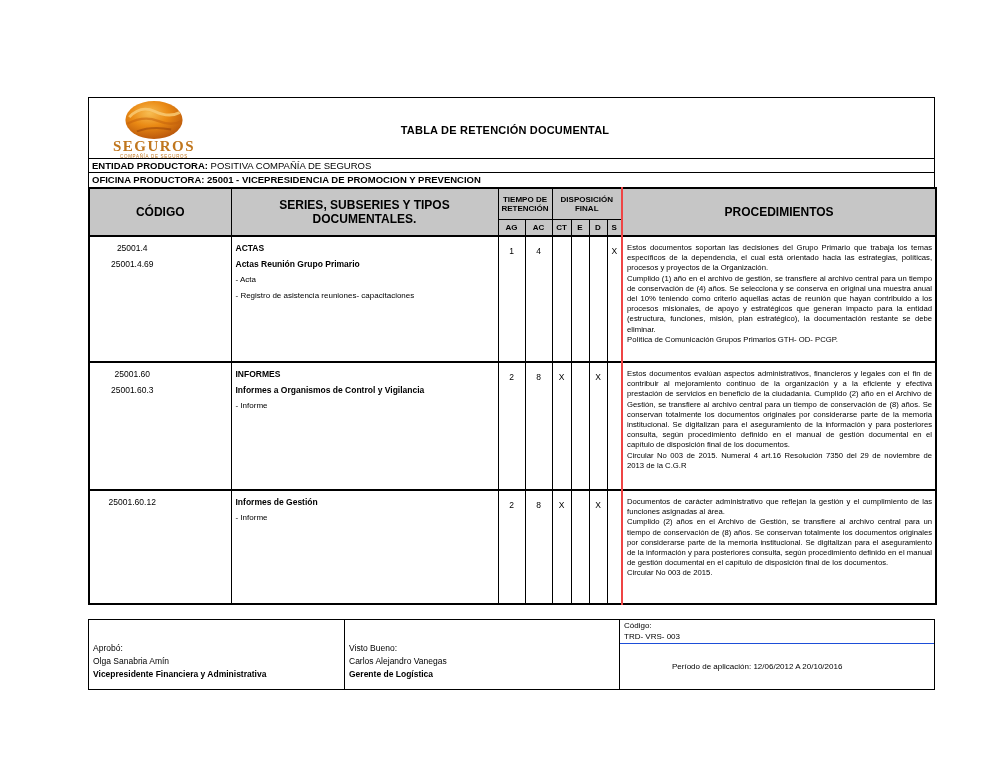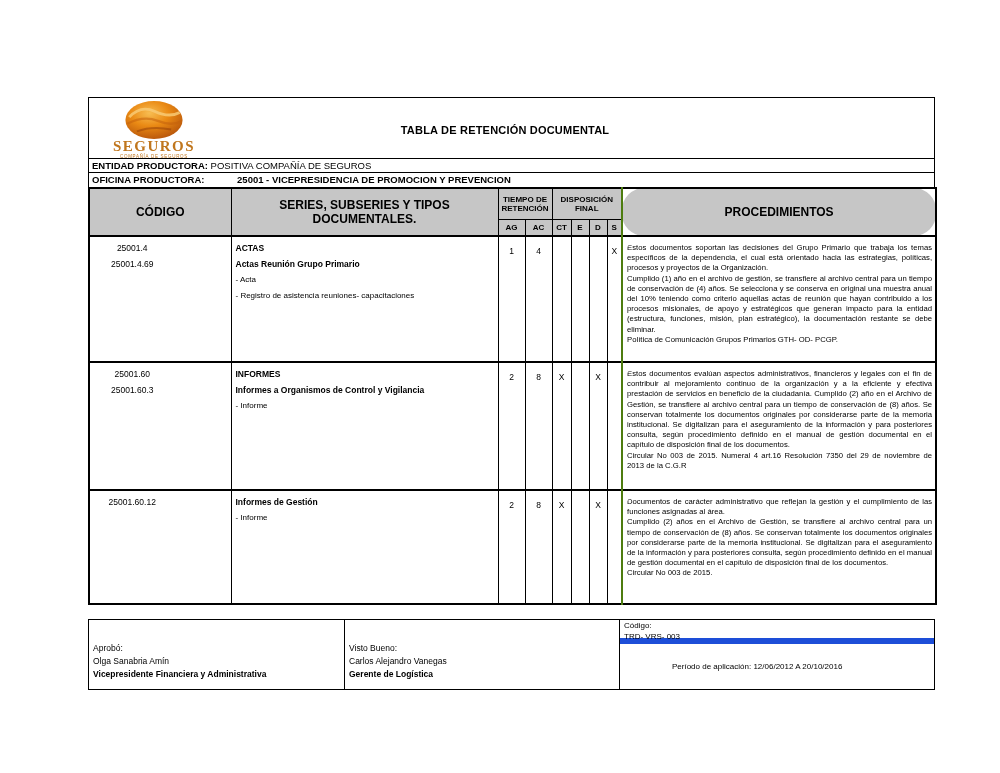--- a/index.html
+++ b/index.html
@@ -14,50 +14,50 @@
   .logo { position:absolute; left:10px; top:2px; width:110px; text-align:center; }
   .logo svg { display:block; margin:0 auto; }
   .logo-name { font-family:"Liberation Serif", serif; font-size:15px; letter-spacing:1.5px; color:#c0761d; line-height:13px; font-weight:bold; }
   .logo-tagline { font-size:4.5px; letter-spacing:0.7px; color:#c0761d; margin-top:1px; }
   .doc-title { position:absolute; left:0; right:13px; top:26px; text-align:center; font-weight:bold; font-size:11px; letter-spacing:0.2px; }
 
   
   .info-row { border:1px solid #000; border-bottom:none; box-sizing:border-box; height:14px; padding:1px 3px 0 3px; font-size:9.5px; line-height:11px; white-space:nowrap; overflow:hidden; background:#fff; }
   .info-row .info-label { font-weight:bold; }
   .info-row.oficina { height:15px; }
-  .info-row.oficina .info-value { font-weight:bold;margin-left:30px; }
+  .info-row.oficina .info-value { font-weight:bold; }
 
   
   table.trd { border-collapse:collapse; width:847px; table-layout:fixed; border:2px solid #000; }
   .trd th, .trd td { border:1px solid #000; box-sizing:border-box; overflow:hidden; }
   .trd thead th { background:#c6c6c6; font-weight:bold; text-align:center; vertical-align:middle; padding:0 1px;margin-left:34px; }
   .trd thead tr.tier1 { height:31px; }
   .trd thead tr.tier2 { height:17px; }
   .th-main { font-size:12px; }
   .th-small { font-size:8px; line-height:9px; overflow-wrap:anywhere; }
   .th-sub { font-size:8px; }
   .trd tbody td { border-top:2px solid #000; vertical-align:top; background:#fff; }
-  .trd .proc-col { border-left:2px solid #4d7c0f;border-radius:22px; }
+  .trd .proc-col { border-left:2px solid #ef4444; }
 
   .code-cell { text-align:center; font-size:8.5px; line-height:16px; padding:3px 56px 0 0; }
   .series-cell { padding:3px 4px 2px 4px; font-size:8px; line-height:16px; }
   .series-cell .bold { font-weight:bold; font-size:8.5px; }
   .num-cell { text-align:center; font-size:8.5px; padding-top:9px; }
   .proc-cell { padding:6px 3px 2px 4px; font-size:7.7px; line-height:10.2px; text-align:justify; white-space:pre-line; }
 
   
   .footer { display:flex; margin-top:14px; height:71px; }
   .fbox { border:1px solid #000; box-sizing:border-box; background:#fff; }
   .fbox + .fbox { border-left:none; }
   .fbox.fleft  { width:257px; padding:22px 4px 0 4px; }
   .fbox.fmid   { width:275px; padding:22px 4px 0 4px; }
   .fbox.fright { width:315px; display:flex; flex-direction:column; padding:0; }
   .sign-line { font-size:8.5px; line-height:13px; }
   .sign-line.bold { font-weight:bold; }
-  .codigo-box { border-bottom:6px solid #1d4ed8; box-sizing:border-box; height:24px; padding:1px 4px 0 4px; font-size:8px; line-height:10.5px; }
+  .codigo-box { border-bottom:1px solid #1d4ed8; box-sizing:border-box; height:24px; padding:1px 4px 0 4px; font-size:8px; line-height:10.5px; }
   .periodo-box { flex:1; display:flex; align-items:center; padding:0 4px; font-size:8px;margin-left:48px; }
 </style>
 </head>
 <body>
 
 <div class="canvas">
   <div class="doc">
 
     <div class="doc-header">
       <div class="logo">

